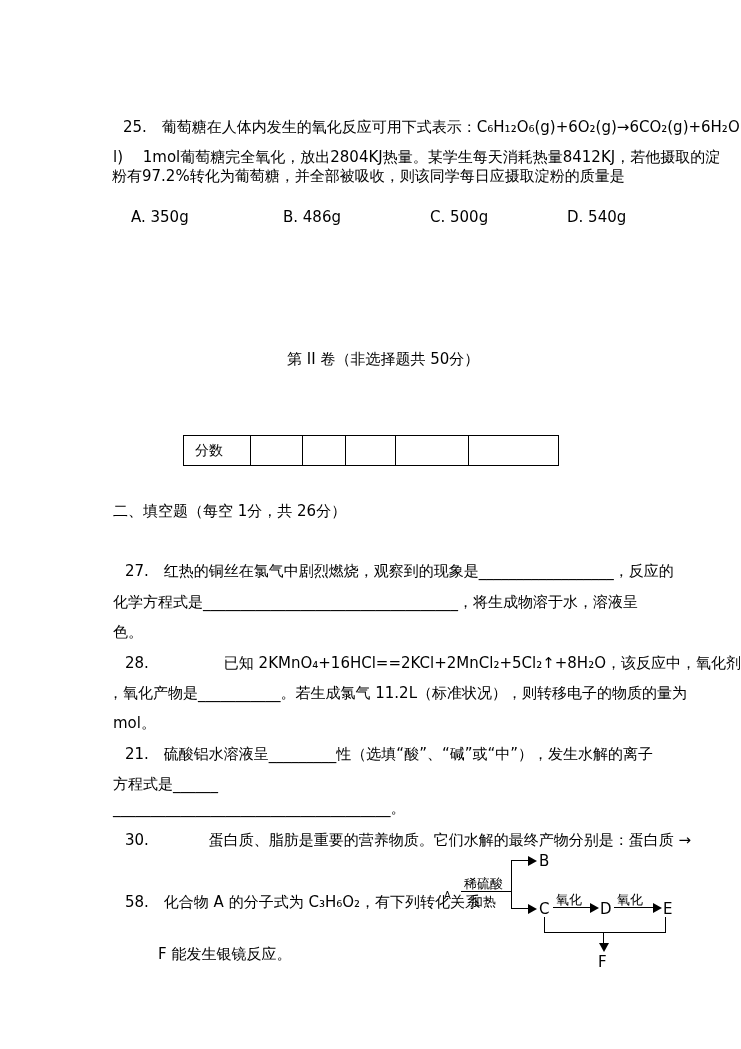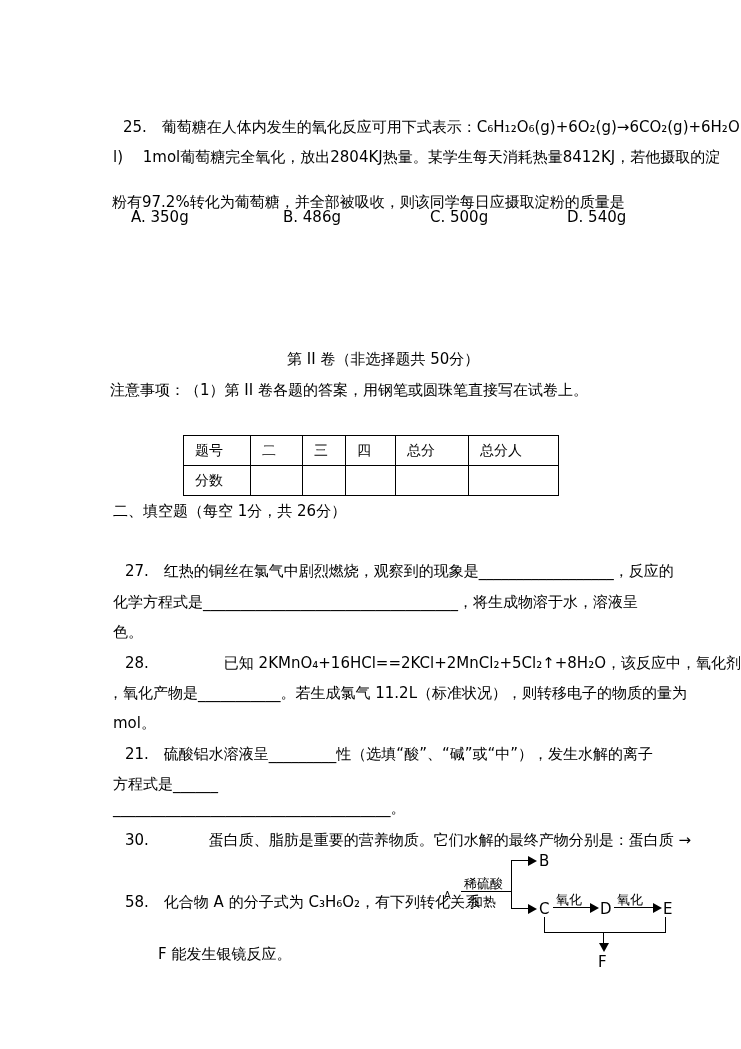--- a/index.html
+++ b/index.html
@@ -47,48 +47,39 @@
     border-right:5px solid transparent;
   }
 </style>
 </head>
 <body>
 
 <div class="page">
 
   <div class="line" style="left:123px;top:119px">25.　葡萄糖在人体内发生的氧化反应可用下式表示：C₆H₁₂O₆(g)+6O₂(g)→6CO₂(g)+6H₂O(</div>
   <div class="line" style="left:113px;top:149px">l)　 1mol葡萄糖完全氧化，放出2804KJ热量。某学生每天消耗热量8412KJ，若他摄取的淀</div>
-  <div class="line" style="left:112px;top:194px">粉有97.2%转化为葡萄糖，并全部被吸收，则该同学每日应摄取淀粉的质量是</div>
+  <div class="line" style="left:112px;top:168px">粉有97.2%转化为葡萄糖，并全部被吸收，则该同学每日应摄取淀粉的质量是</div>
 
   <div class="line" style="left:131px;top:209px">A. 350g</div>
   <div class="line" style="left:283px;top:209px">B. 486g</div>
   <div class="line" style="left:430px;top:209px">C. 500g</div>
   <div class="line" style="left:567px;top:209px">D. 540g</div>
 
   <div class="line" style="left:287px;top:351px">第 II 卷（非选择题共 50分）</div>
-  <div class="line" style="left:110px;top:382px">注意事项：（1）第 II 卷各题的答案，用钢笔或圆珠笔直接写在试卷上。</div>
 
   <table class="score">
     <colgroup>
       <col style="width:67px">
         <col style="width:52px">
         <col style="width:43px">
       <col style="width:50px">
         <col style="width:73px">
         <col style="width:90px">
     </colgroup>
     <tbody>
-        <tr>
-      <td>题号</td>
-      <td>二</td>
-      <td>三</td>
-      <td>四</td>
-      <td>总分</td>
-      <td>总分人</td>
-    </tr>
     <tr>
       <td>分数</td>
       <td></td>
       <td></td>
       <td></td>
       <td></td>
       <td></td>
     </tr>
   </tbody>
     </table>

